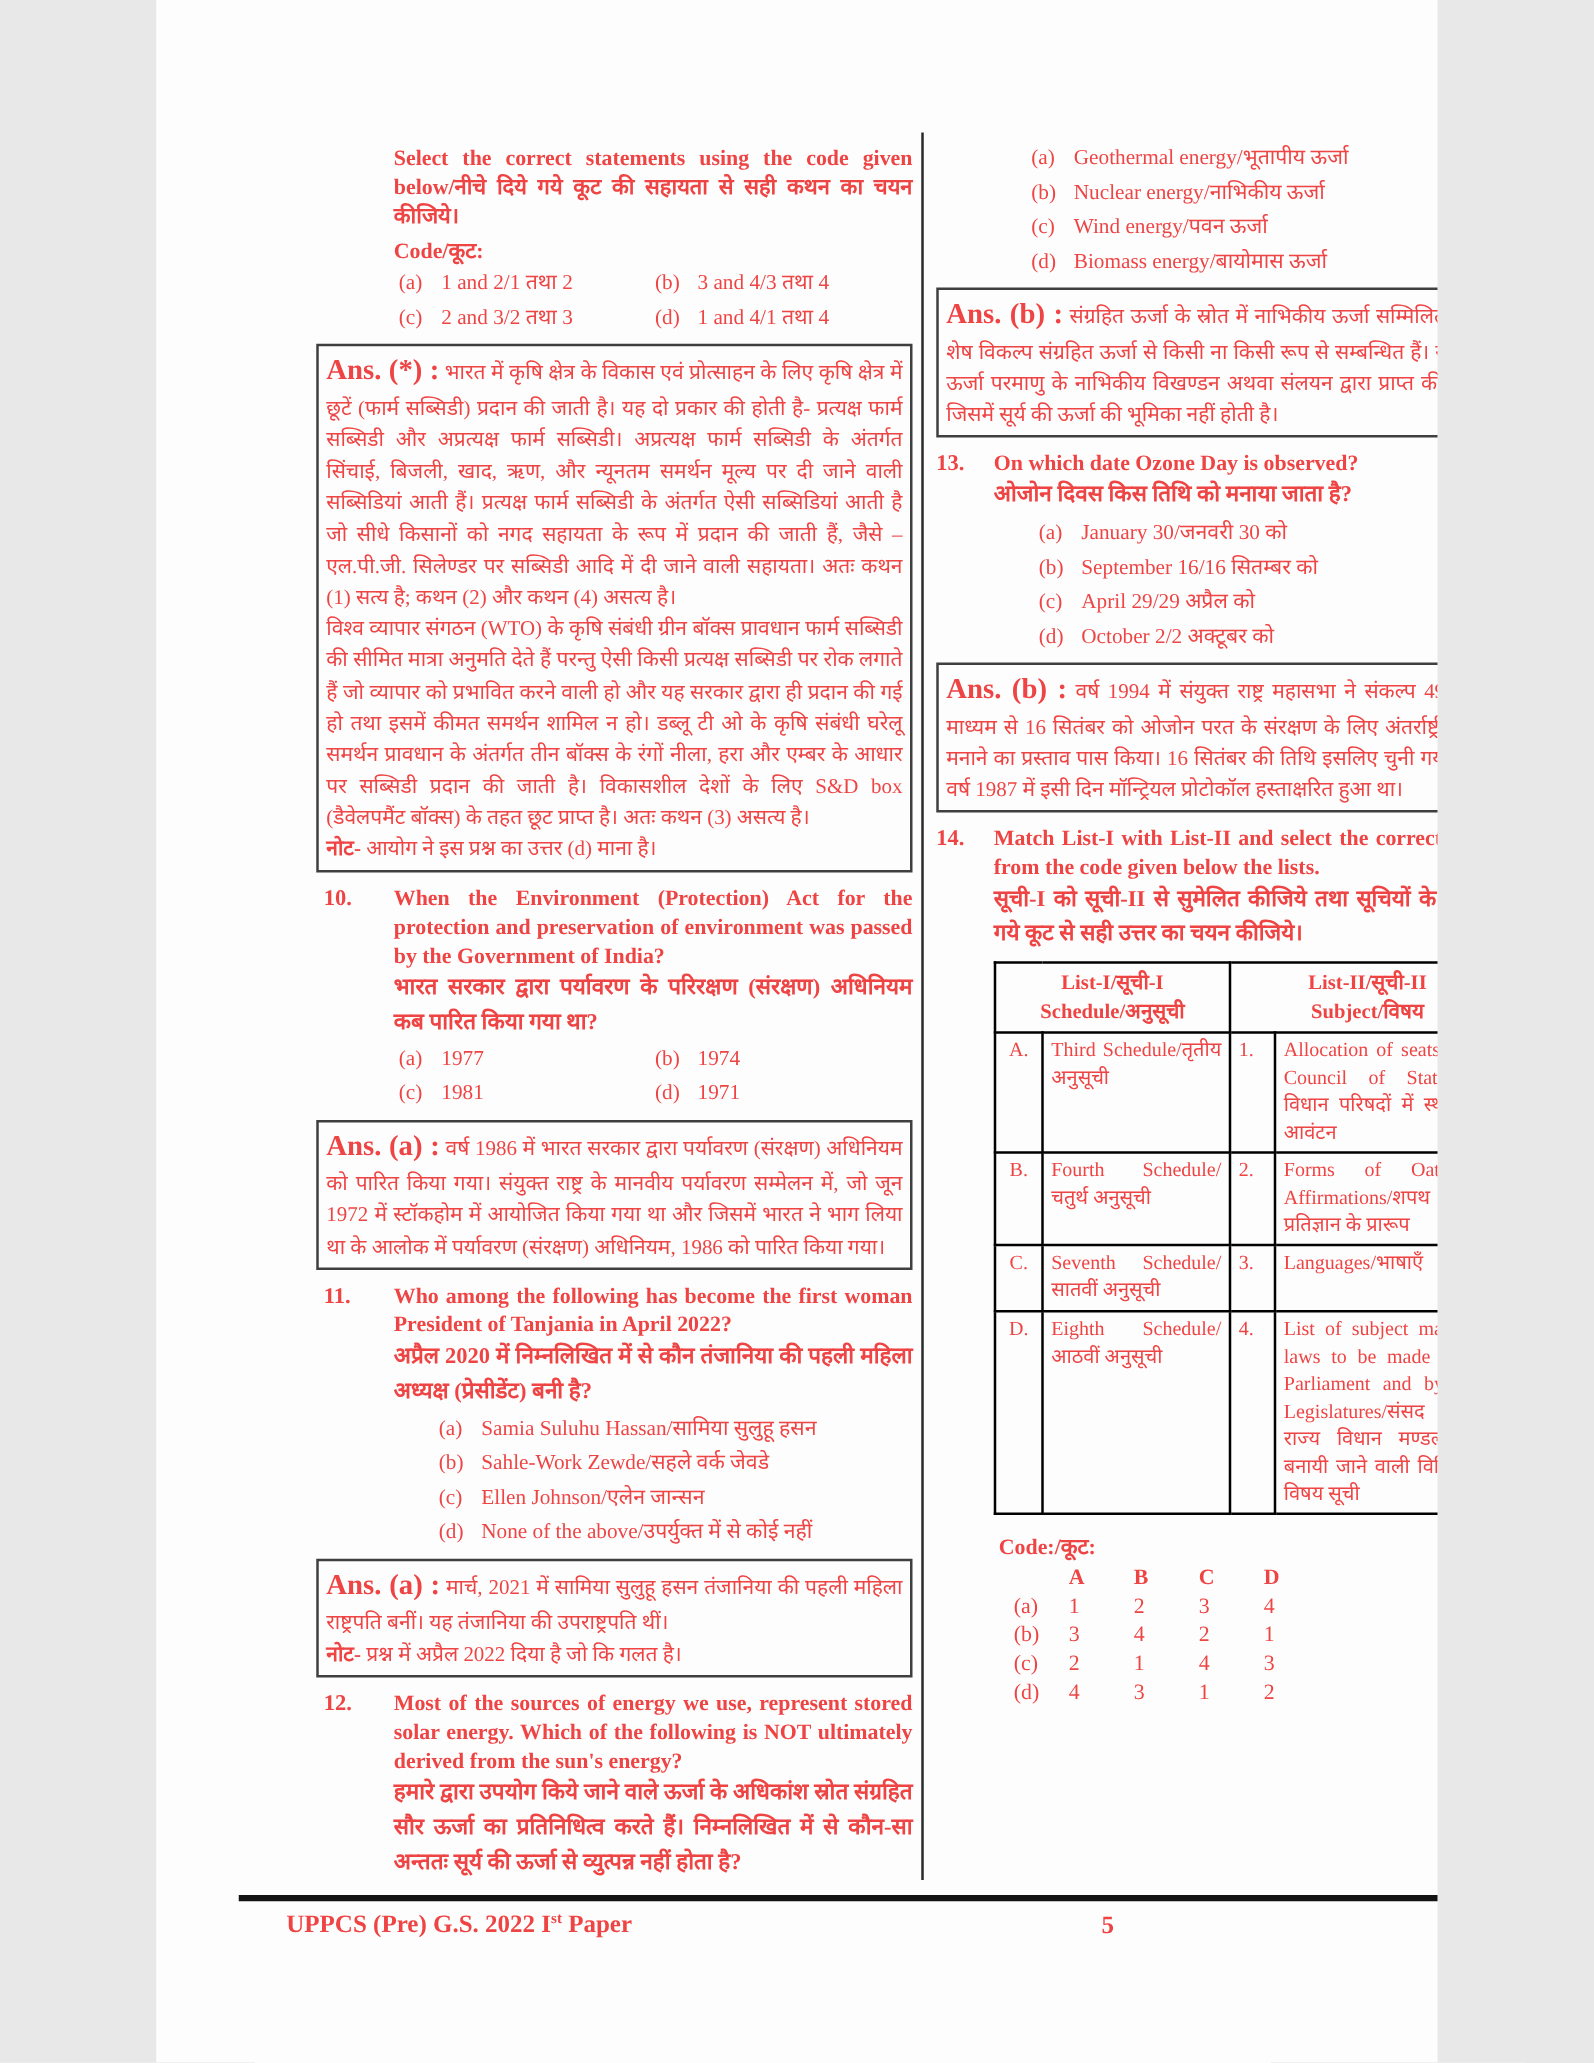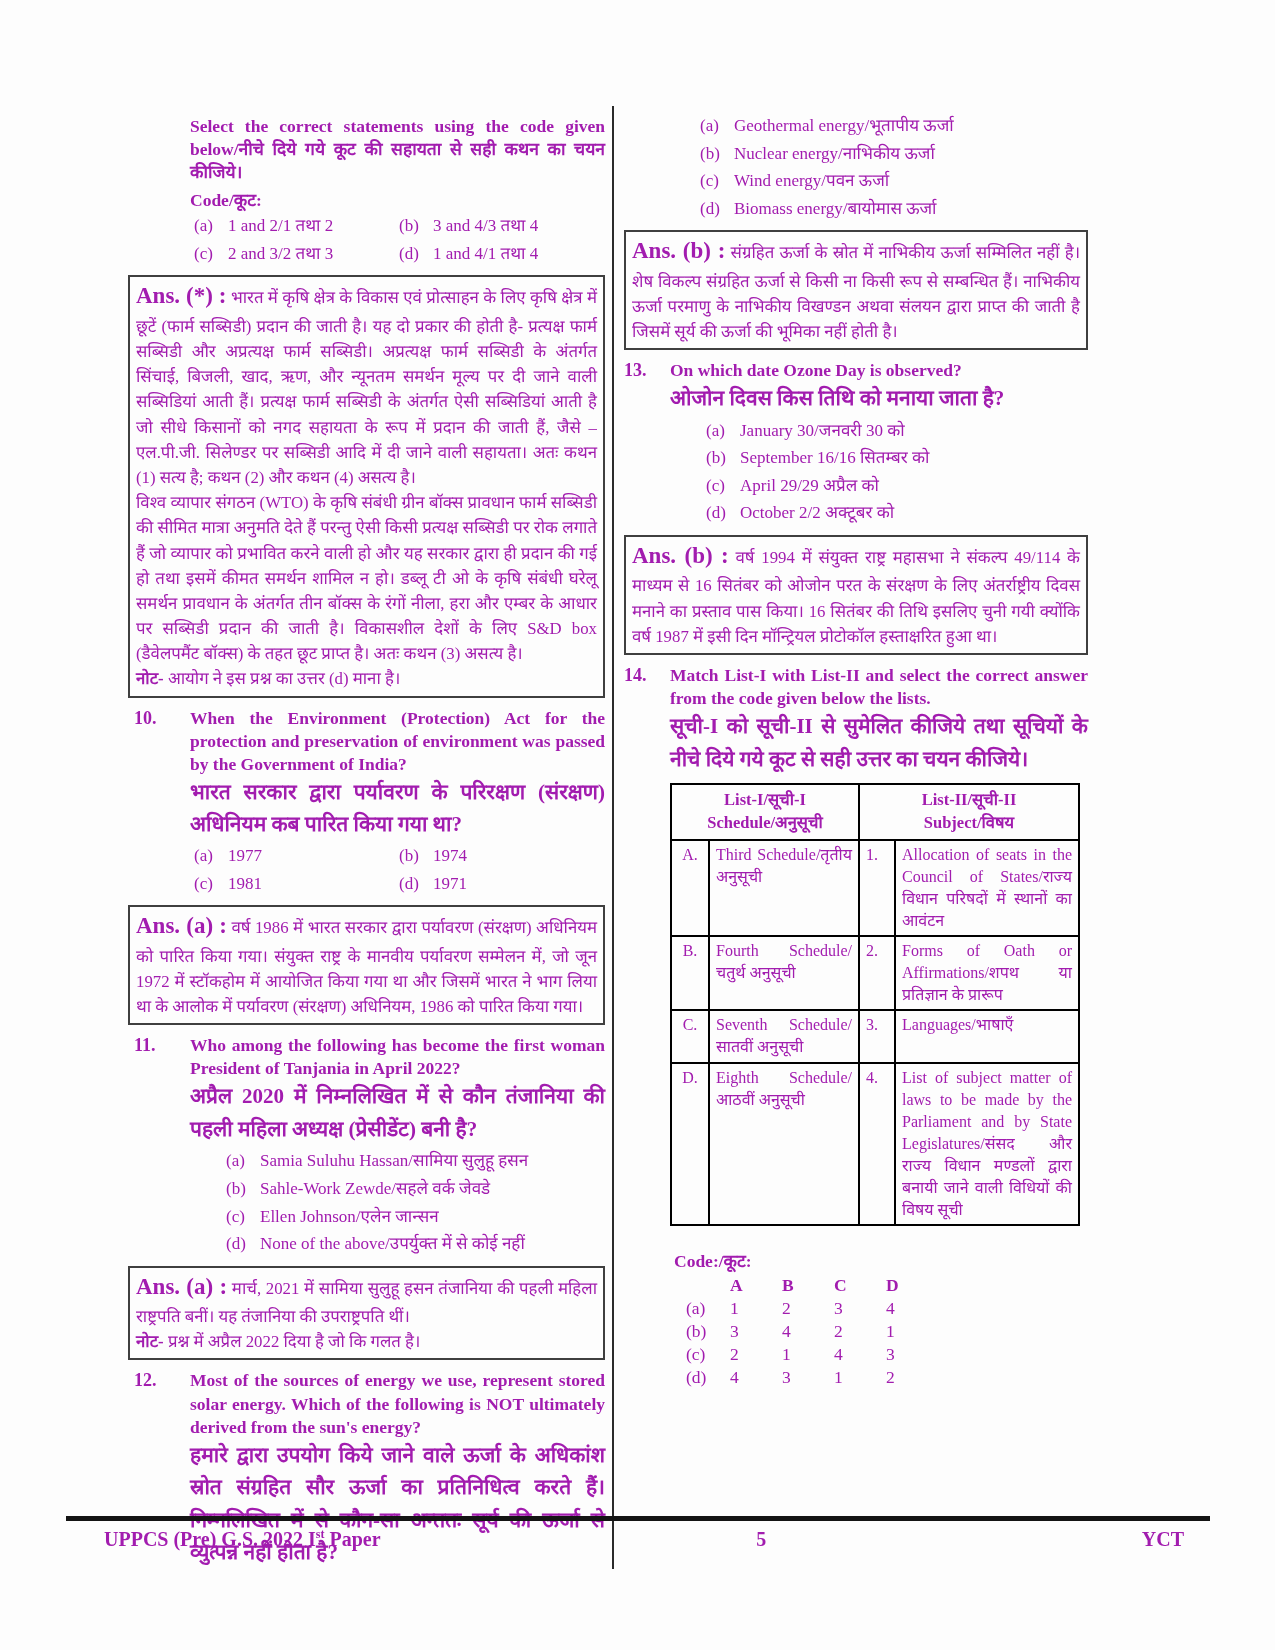--- a/index.html
+++ b/index.html
@@ -1,47 +1,47 @@
 <!DOCTYPE html>
 <html><head>
 <meta charset="utf-8">
 <style>
   html,body{margin:0;padding:0;background:#e8e8e8;}
-  .page{position:relative;width:1275px;height:1650px;background:#fdfdfd;
-        font-family:"Liberation Serif",serif;color:#a21caf;overflow:hidden;margin:0 auto;}
+  .page{position:relative;width:1025px;height:1650px;background:#fdfdfd;
+        font-family:"Liberation Serif",serif;color:#ef4444;overflow:hidden;margin:0 auto;}
   .content{position:absolute;left:128px;top:106px;width:960px;display:flex;align-items:stretch;}
   .col-left{width:486px;border-right:2px solid #2a2a2a;padding-right:7px;box-sizing:border-box;}
   .col-right{flex:1;padding-left:10px;box-sizing:border-box;min-width:0;}
 
   .q{display:flex;margin-top:9px;}
   .qnum{flex:0 0 62px;font-weight:bold;font-size:18px;padding-left:6px;box-sizing:border-box;line-height:1.32;}
   .qbody{flex:1;min-width:0;}
   .q-en{font-weight:bold;font-size:17.5px;line-height:1.32;text-align:justify;}
-  .q-hi{font-weight:bold;font-size:21px;line-height:1.55;text-align:justify;}
+  .q-hi{font-weight:bold;font-size:18px;line-height:1.55;text-align:justify;}
   .code-label{font-weight:bold;font-size:17.5px;margin-top:3px;}
 
   .opts-2col{display:grid;grid-template-columns:205px 1fr;margin-left:4px;margin-top:1px;}
   .opts-1col{margin-left:36px;margin-top:2px;}
   .opt{display:flex;font-size:17px;line-height:1.62;}
   .opt-label{flex:0 0 34px;}
   .opt-text{flex:1;}
 
   .ansbox{border:2px solid #3f3f3f;padding:2px 6px 4px 6px;margin-top:8px;
           font-size:16.8px;line-height:1.5;text-align:justify;}
   .ansbox p{margin:0;}
   .ans-label{font-weight:bold;font-size:23px;}
   .note-label{font-weight:bold;}
 
   .match-table{border-collapse:collapse;margin:8px 0 0 46px;width:410px;font-size:16px;line-height:1.38;table-layout:fixed;}
   .match-table th,.match-table td{border:2px solid #000000;padding:3px 6px;vertical-align:top;text-align:left;word-wrap:break-word;}
   .match-table th{text-align:center;font-size:16.5px;padding:4px 2px;}
   .cell-letter{text-align:center !important;}
   .match-table td.txt{text-align:justify;border-radius:25px;}
 
-  .code-section{margin-left:50px;margin-top:22px;}
+  .code-section{margin-left:50px;margin-top:12px;}
   .code-title{font-weight:bold;font-size:17.5px;}
   .code-table{border-collapse:collapse;margin-left:12px;margin-top:2px;font-size:17.5px;}
   .code-table td{padding:1px 0;min-width:52px;}
   .code-table td.lbl{min-width:44px;}
   .code-head td{font-weight:bold;}
 
   .footer-rule{position:absolute;left:66px;width:1144px;top:1516px;height:5px;background:#141414;}
   .footer{position:absolute;left:50px;width:1144px;top:1527px;display:flex;align-items:baseline;
           font-weight:bold;font-size:20px;}
   .footer-left{margin-left:54px;}

